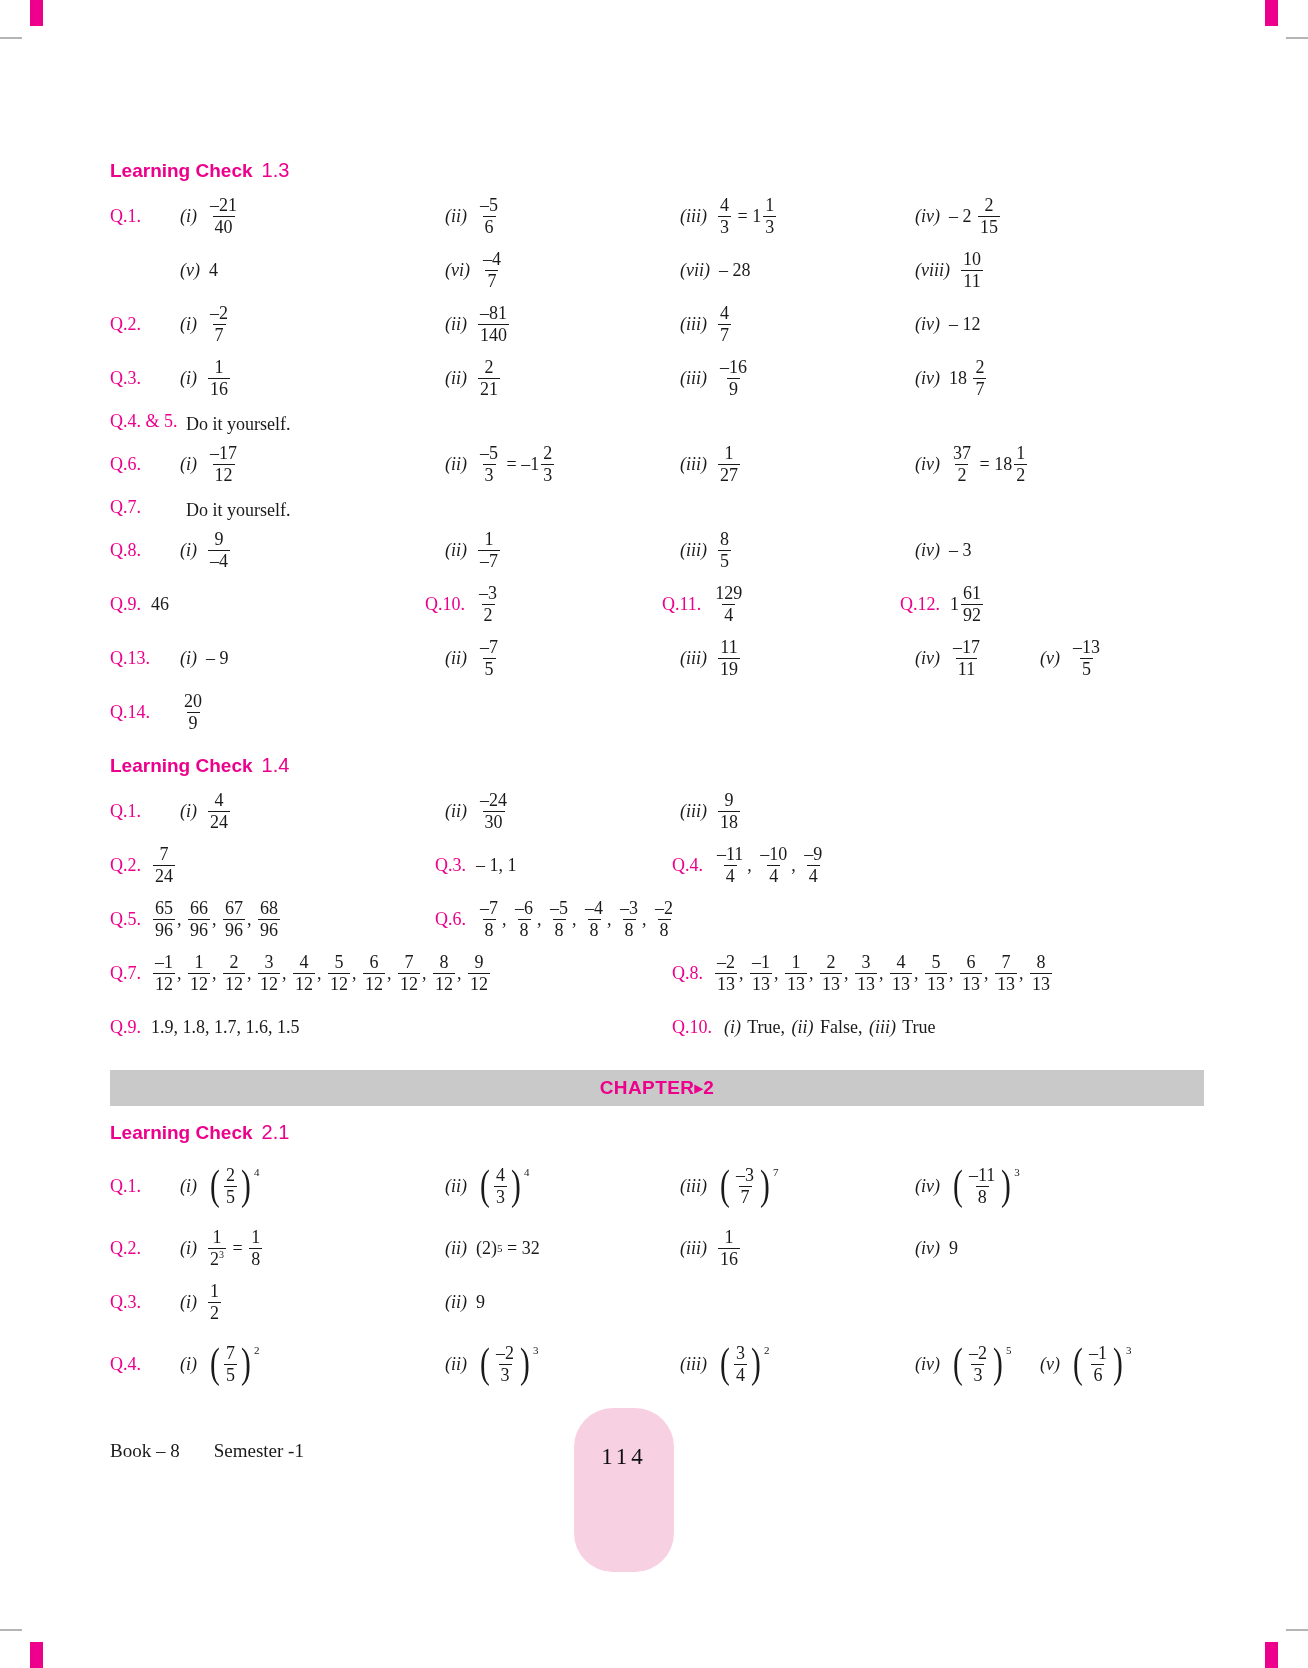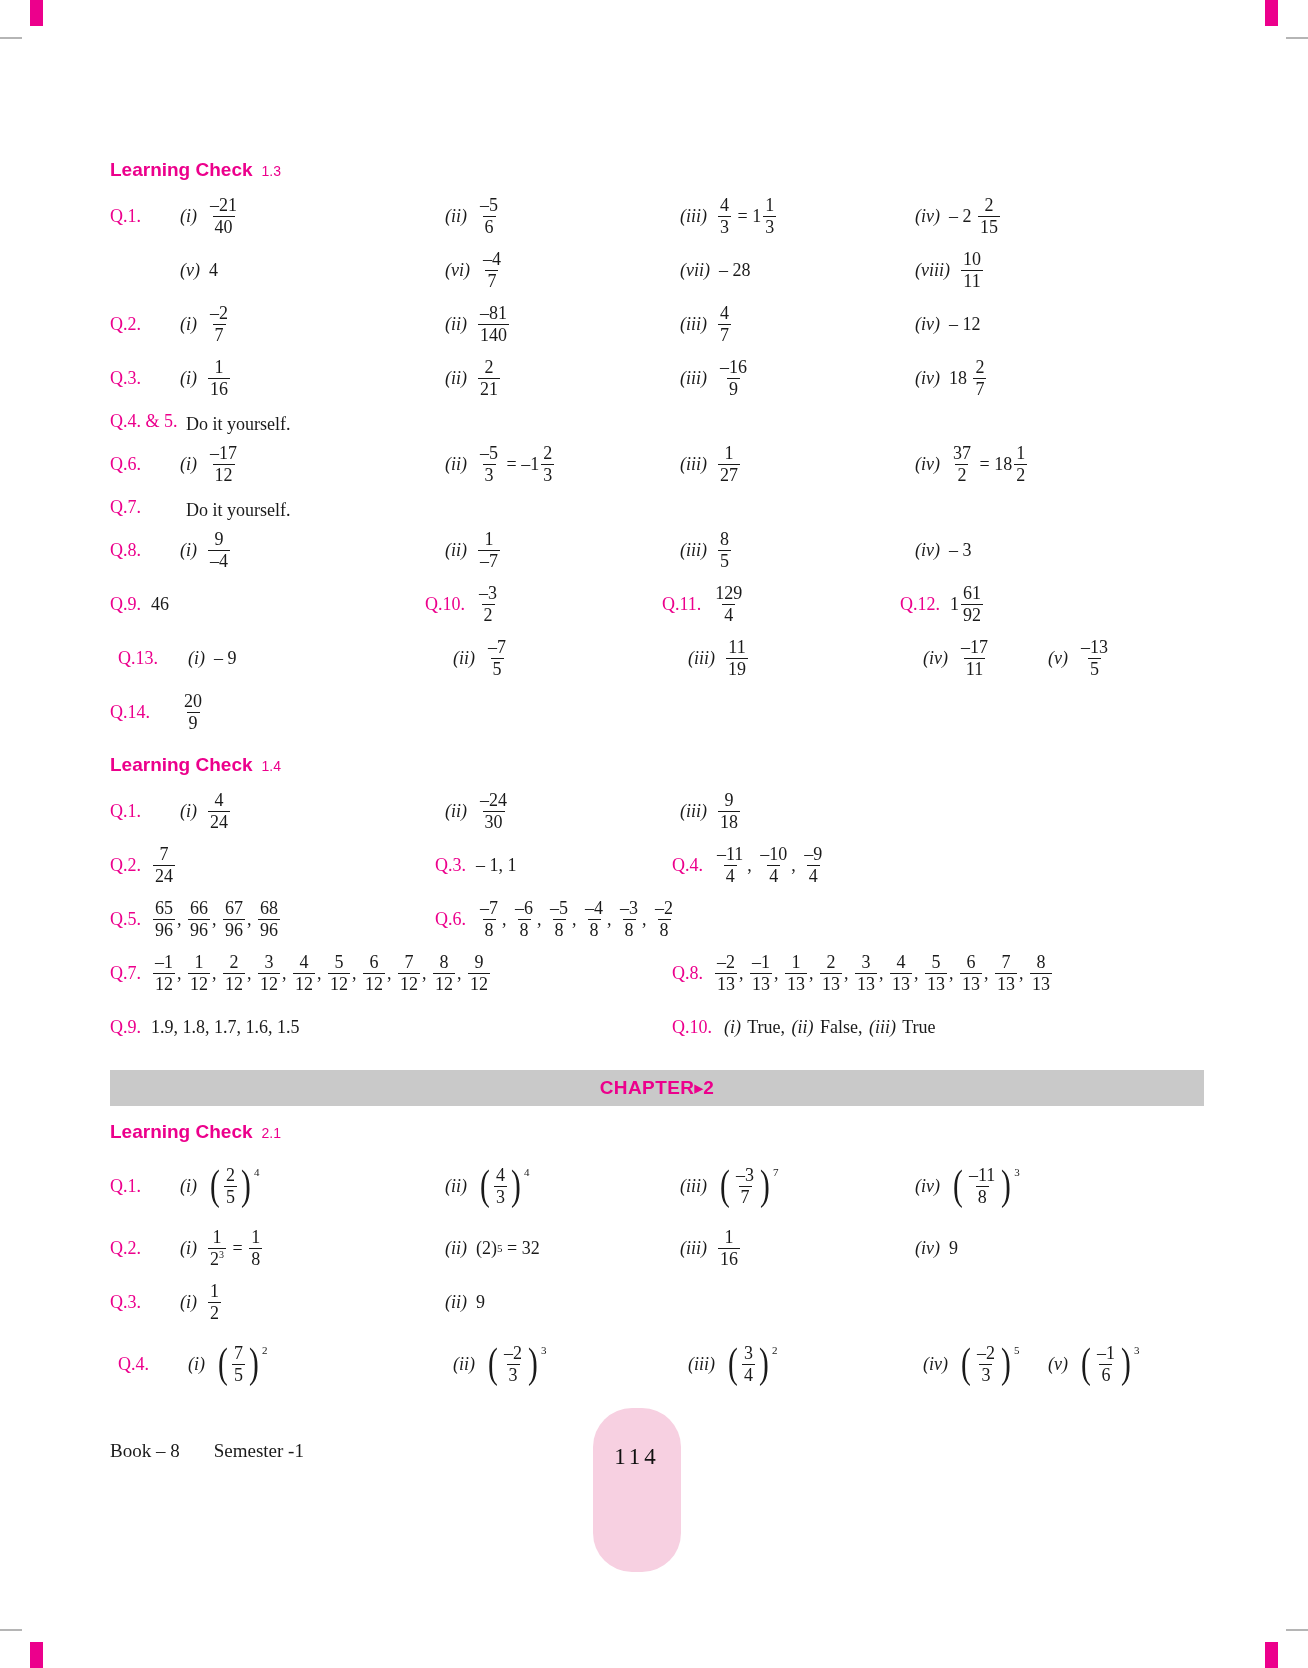--- a/index.html
+++ b/index.html
@@ -14,26 +14,26 @@
   .deco.br{left:1265px;top:1642px;width:13px;height:26px;}
   .mark{position:absolute;background:#b5b5b5;height:2px;width:22px;}
   .mark.tl{left:0;top:37px;} .mark.tr{left:1286px;top:37px;}
   .mark.bl{left:0;top:1629px;} .mark.br{left:1286px;top:1629px;}
 
   .content{position:absolute;left:110px;top:144px;width:1094px;}
 
   .lc{display:flex;align-items:baseline;gap:9px;margin:14px 0 6px;line-height:24px;
       font-family:"Liberation Sans",sans-serif;color:var(--pink);}
   .lc-label{font-size:19px;font-weight:700;}
-  .lc-num{font-size:14px;font-weight:400;}
+  .lc-num{font-size:20px;font-weight:400;}
 
   .row{display:grid;align-items:center;min-height:54px;margin:0;font-size:18px;}
   .row:has(.pf){min-height:70px;}
   .g-main   {grid-template-columns:70px 265px 235px 235px 1fr;}
-  .g-main5  {grid-template-columns:70px 265px 235px 235px 125px 1fr;margin-left:8px;}
+  .g-main5  {grid-template-columns:70px 265px 235px 235px 125px 1fr;}
   .g-quad   {grid-template-columns:315px 237px 238px 1fr;}
   .g-tri    {grid-template-columns:325px 237px 1fr;}
   .g-duo    {grid-template-columns:325px 1fr;}
   .g-duowide{grid-template-columns:562px 1fr;}
   .g-plain  {display:flex;min-height:32px;align-items:center;gap:6px;}
 
   .qlabel{color:var(--pink);}
   .g-plain .qlabel{min-width:70px;}
   .cell{display:flex;align-items:center;gap:9px;min-width:0;}
   .cell .qlabel{margin-right:1px;}
@@ -52,23 +52,23 @@
   .pexp{font-size:11px;align-self:flex-start;margin-top:1px;margin-left:1px;}
   .ptext{color:var(--ink);margin-top:6px;}
 
   .banner{height:36px;background:var(--banner,#C9C9C9);margin:16px 0 8px;
           display:flex;align-items:center;justify-content:center;
           font-family:"Liberation Sans",sans-serif;color:var(--pink);
           font-weight:700;font-size:19px;letter-spacing:0.4px;}
   .banner-arrow{font-size:11px;}
 
   .footer{position:absolute;left:110px;top:1440px;font-size:19px;display:flex;gap:34px;}
-  .capsule{position:absolute;left:574px;top:1408px;width:88px;height:164px;border-radius:39px;
+  .capsule{position:absolute;left:574px;top:1408px;width:100px;height:164px;border-radius:39px;
            background:var(--capsule,#F7D0E1);display:flex;justify-content:center;
-           align-items:flex-start;padding-top:36px;box-sizing:border-box;margin-left:19px;}
+           align-items:flex-start;padding-top:36px;box-sizing:border-box;}
   .pagenum{font-size:23px;letter-spacing:4px;color:#111;}
 </style>
 </head>
 <body>
 
 <div class="page">
   <div class="deco tl"></div>
   <div class="deco tr"></div>
   <div class="deco bl"></div>
   <div class="deco br"></div>

